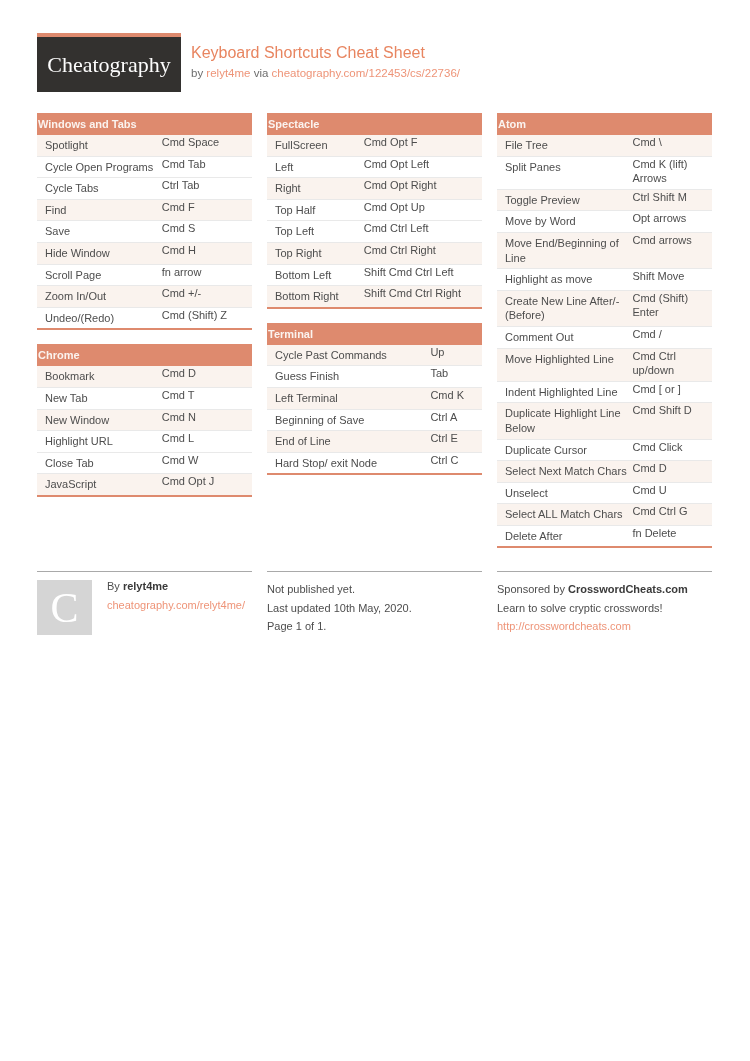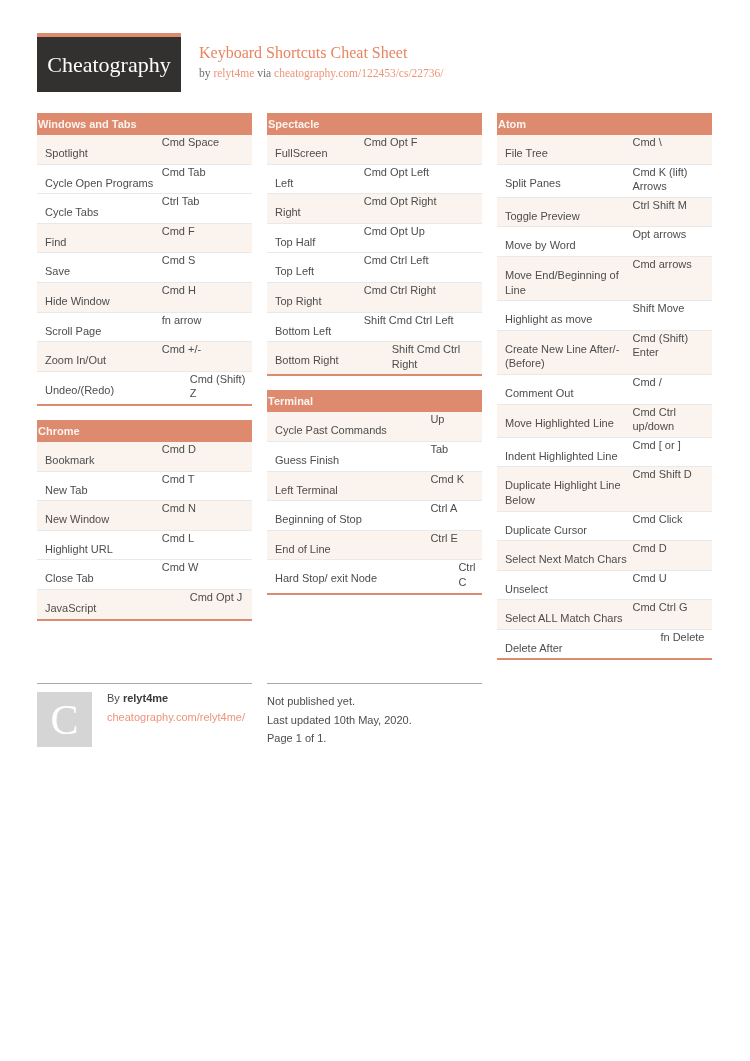--- a/index.html
+++ b/index.html
@@ -17,43 +17,43 @@
 
   
   .header{display:flex;align-items:flex-start;}
   .logo{
     width:144px;height:59px;background:var(--logo-bg);
     border-top:4px solid var(--accent);
     display:flex;align-items:center;justify-content:center;
     font-family:"Liberation Serif",serif;color:#fdfdfd;font-size:22px;
     cursor:pointer;flex:0 0 auto;
   }
-  .header-text{margin-left:18px;margin-top:11px;font-family:Liberation Serif, serif;}
+  .header-text{margin-left:10px;margin-top:11px;}
   .title{font-size:16px;font-weight:400;color:var(--title);margin:0 0 4px 0;line-height:18px;}
   .byline{font-size:11.5px;color:#6e6e6e;line-height:14px;}
   .byline a{color:var(--link);text-decoration:none;cursor:pointer;}
 
   
   .columns{
     display:grid;grid-template-columns:215px 215px 215px;column-gap:15px;
     align-items:start;margin-top:21px;
   }
   .card{border-bottom:2px solid var(--accent);margin-bottom:14px;}
   .card-header{
     background:var(--accent);color:#FBF3EF;font-weight:700;font-size:11px;
     padding:5px 8px 4px 1px;line-height:13px;
   }
   .trow{
     display:grid;grid-template-columns:var(--labelw,58%) 1fr;
     border-bottom:1px solid var(--row-border);
     font-size:11px;line-height:14.6px;
   }
-  .trow:last-child{border-bottom:none;gap:28px;}
+  .trow:last-child{border-bottom:none;}
   .trow.alt{background:var(--alt-row);}
-  .tlabel{padding:11px 4px 3px 8px;}
+  .tlabel{padding:3px 4px 3px 8px;}
   .tvalue{padding:0 4px 3px 0;}
 
   
   .footer{
     display:grid;grid-template-columns:215px 215px 215px;column-gap:15px;
     margin-top:9px;
   }
   .fcell{
     border-top:1px solid var(--footer-line);
     padding-top:8px;font-size:11px;line-height:18.5px;color:var(--text);
@@ -201,21 +201,21 @@
           </div>
           <div class="trow">
             <div class="tlabel">Guess Finish</div>
             <div class="tvalue">Tab</div>
           </div>
           <div class="trow alt">
             <div class="tlabel">Left Terminal</div>
             <div class="tvalue">Cmd K</div>
           </div>
           <div class="trow">
-            <div class="tlabel">Beginning of Stop</div>
+            <div class="tlabel">Beginning of Save</div>
             <div class="tvalue">Ctrl A</div>
           </div>
           <div class="trow alt">
             <div class="tlabel">End of Line</div>
             <div class="tvalue">Ctrl E</div>
           </div>
           <div class="trow">
             <div class="tlabel">Hard Stop/ exit Node</div>
             <div class="tvalue">Ctrl C</div>
           </div>
@@ -300,15 +300,20 @@
       <div class="ftext">
         <div><span>By</span> <span class="bold">relyt4me</span></div>
         <a>cheatography.com/relyt4me/</a>
       </div>
     </div>
     <div class="fcell">
       <div>Not published yet.</div>
       <div>Last updated 10th May, 2020.</div>
       <div>Page 1 of 1.</div>
     </div>
+    <div class="fcell">
+      <div><span>Sponsored by</span> <span class="bold">CrosswordCheats.com</span></div>
+      <div>Learn to solve cryptic crosswords!</div>
+      <a>http://crosswordcheats.com</a>
+    </div>
   </div>
 
 </div>
 
 </body></html>

